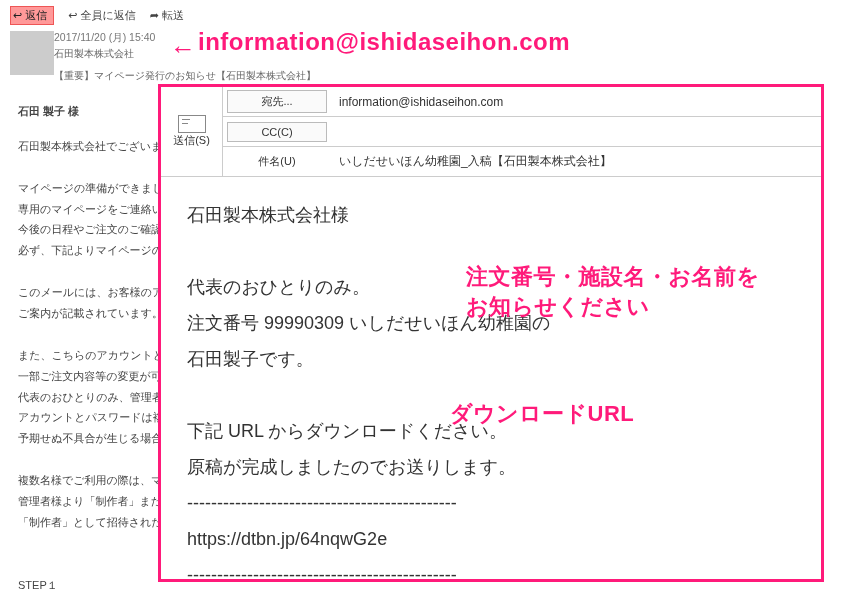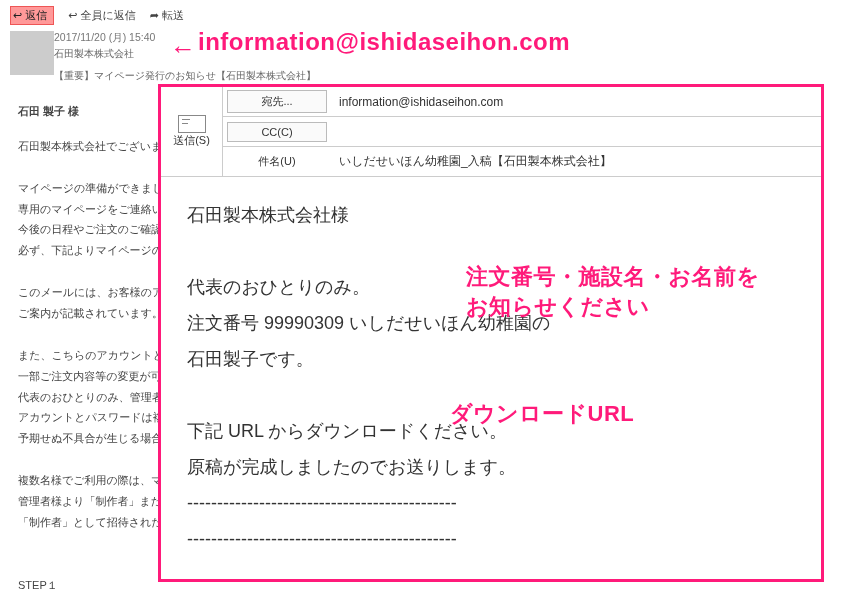--- a/index.html
+++ b/index.html
@@ -114,20 +114,21 @@
     </div>
   </div>
   <div class="c-body">
     <div>石田製本株式会社様</div><br>
     <div>代表のおひとりのみ。</div>
     <div>注文番号 99990309 いしだせいほん幼稚園の</div>
     <div>石田製子です。</div><br>
     <div>下記 URL からダウンロードください。</div>
     <div>原稿が完成しましたのでお送りします。</div>
     <div class="dash">---------------------------------------------</div>
+    <div>https://dtbn.jp/64nqwG2e</div>
     <div class="dash">---------------------------------------------</div><br>
     <div>何卒よろしくお願いいたします。</div>
   </div>
 </div>
 
 <div class="ann ann-sm" style="left:466px;top:262px;">
   <div>注文番号・施設名・お名前を</div>
   <div>お知らせください</div>
 </div>
 <span class="ann ann-sm" style="left:450px;top:399px;">ダウンロードURL</span>

